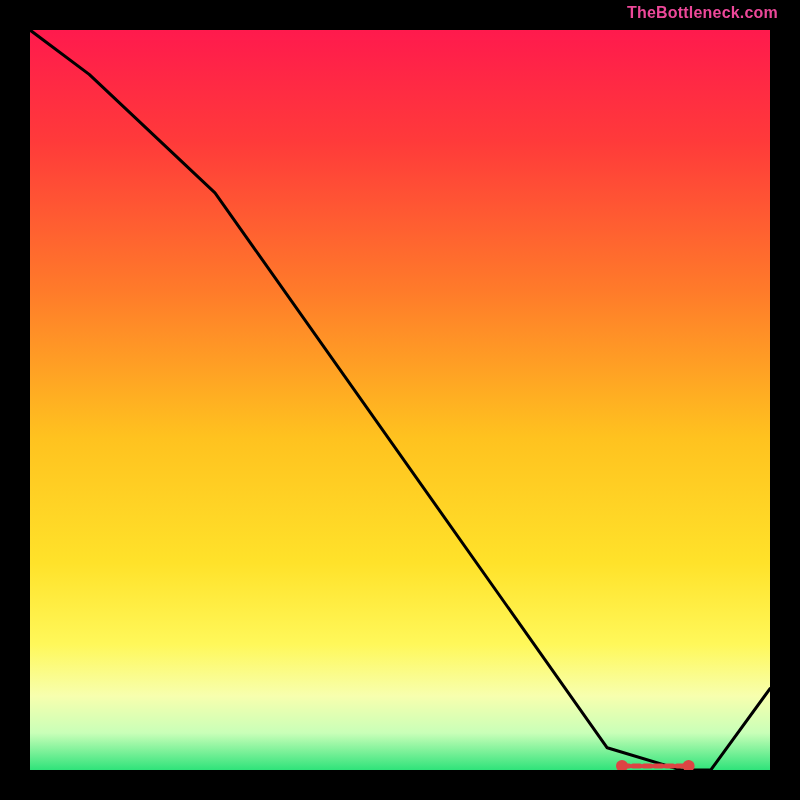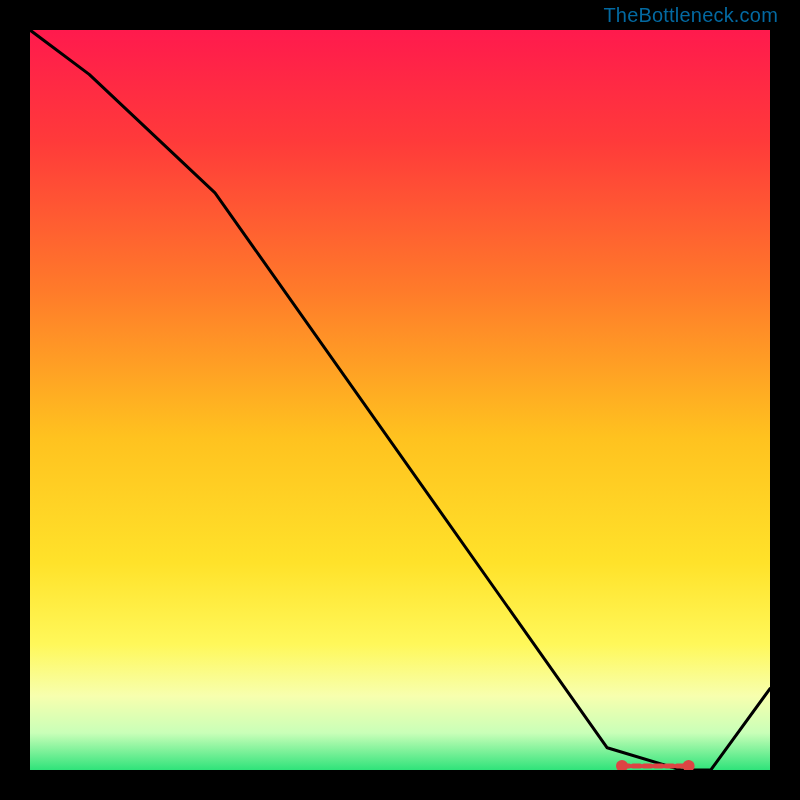--- a/index.html
+++ b/index.html
@@ -14,23 +14,23 @@
   .frame {
     position: relative;
     width: 800px;
     height: 800px;
     background: #000;
   }
   .watermark {
     position: absolute;
     top: 4px;
     right: 22px;
-    color: #0369a1;
-    font-size: 20px;
-    font-weight: 400;
+    color: #ec4899;
+    font-size: 16px;
+    font-weight: 700;
     letter-spacing: 0.2px;
   }
   
   .plot {
     position: absolute;
     left: 30px;
     top: 30px;
     width: 740px;
     height: 740px;
   }

